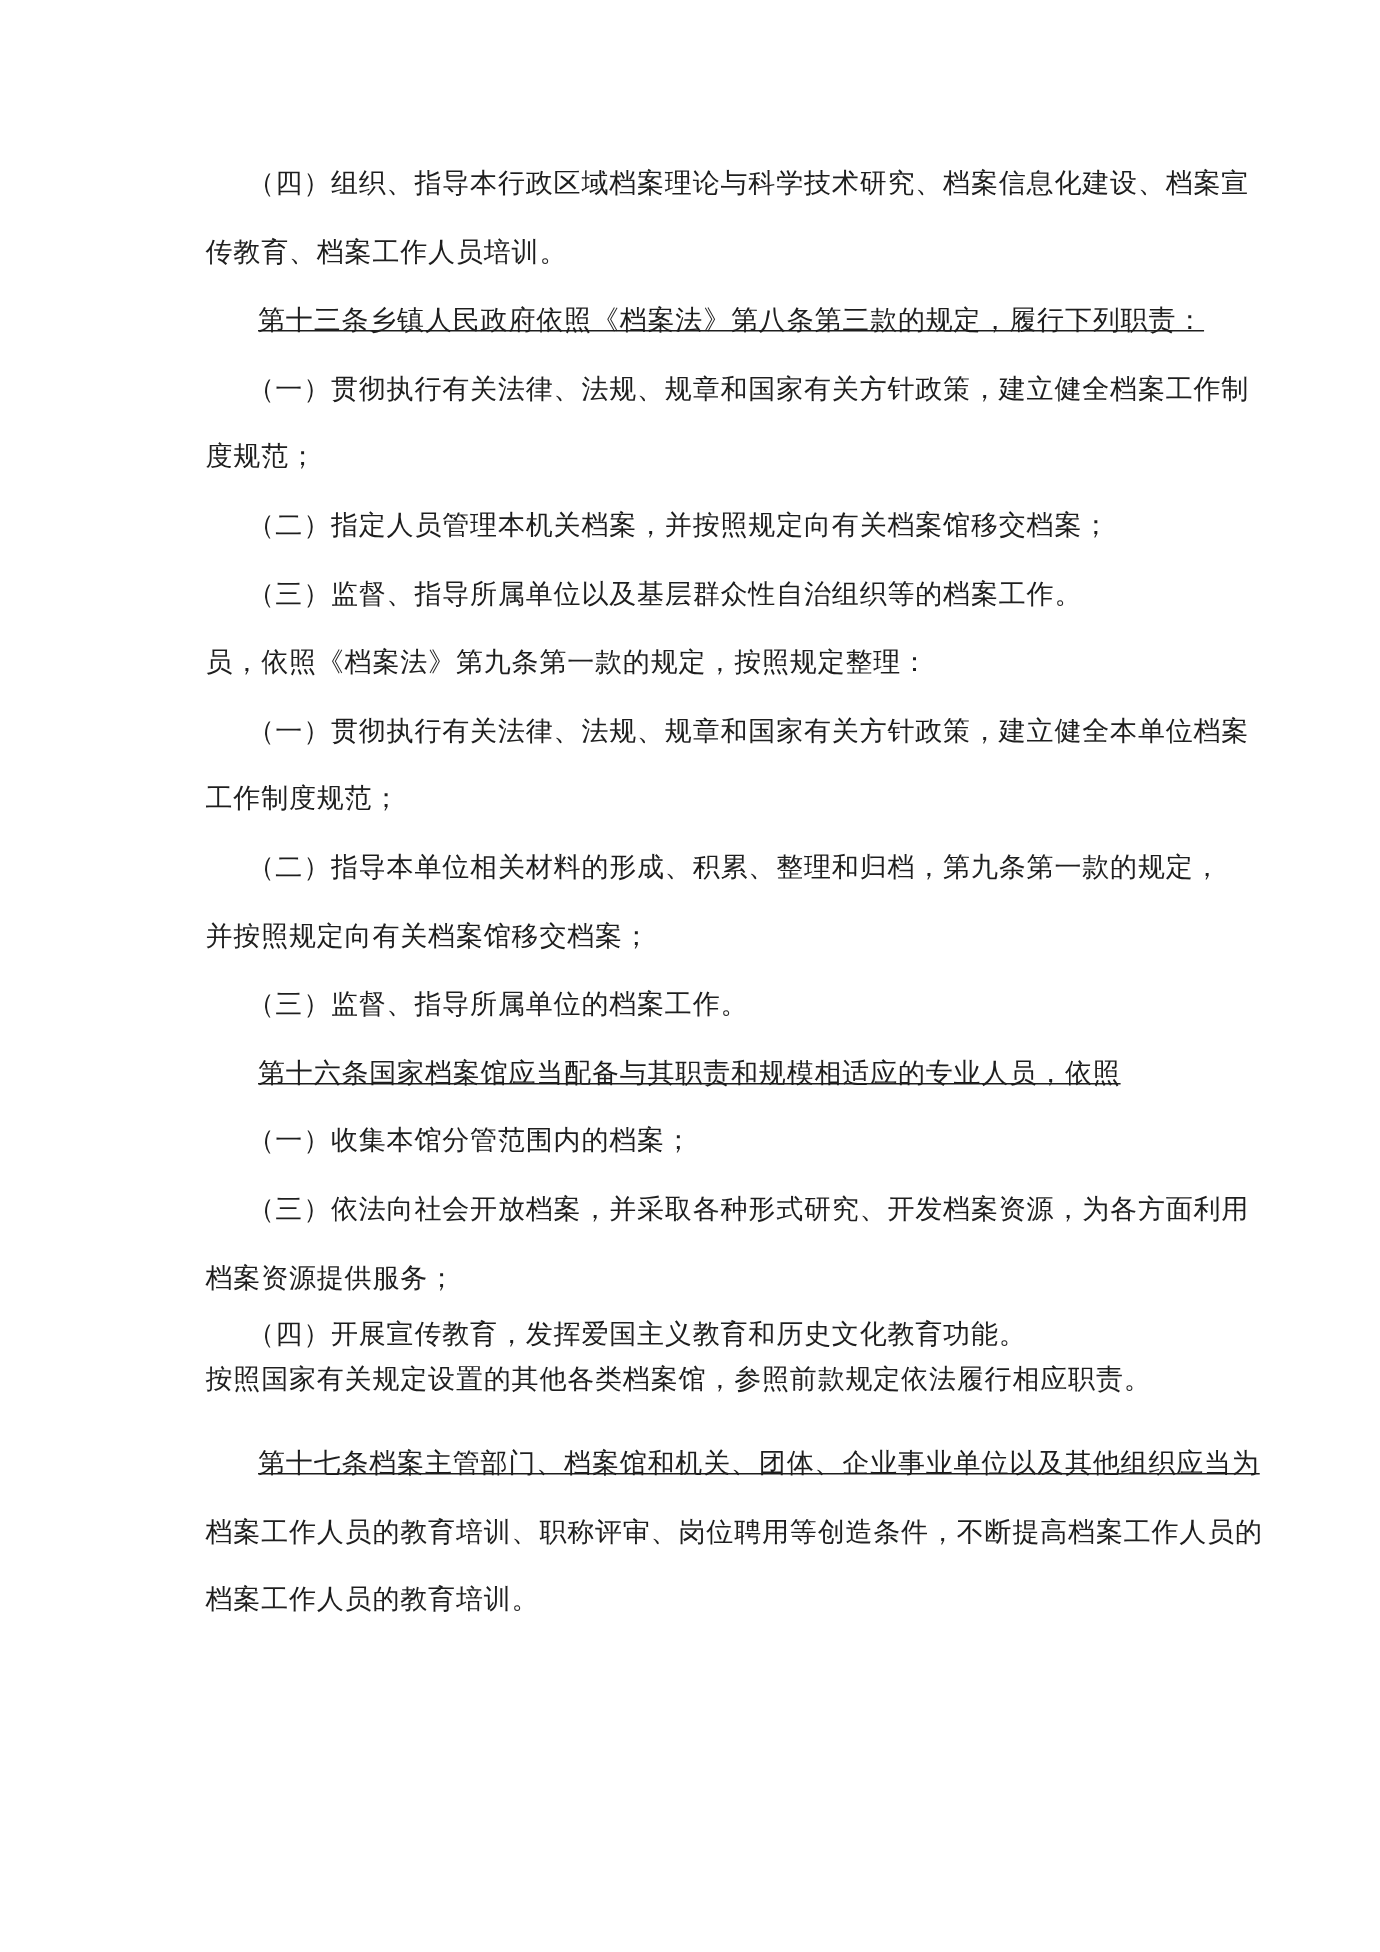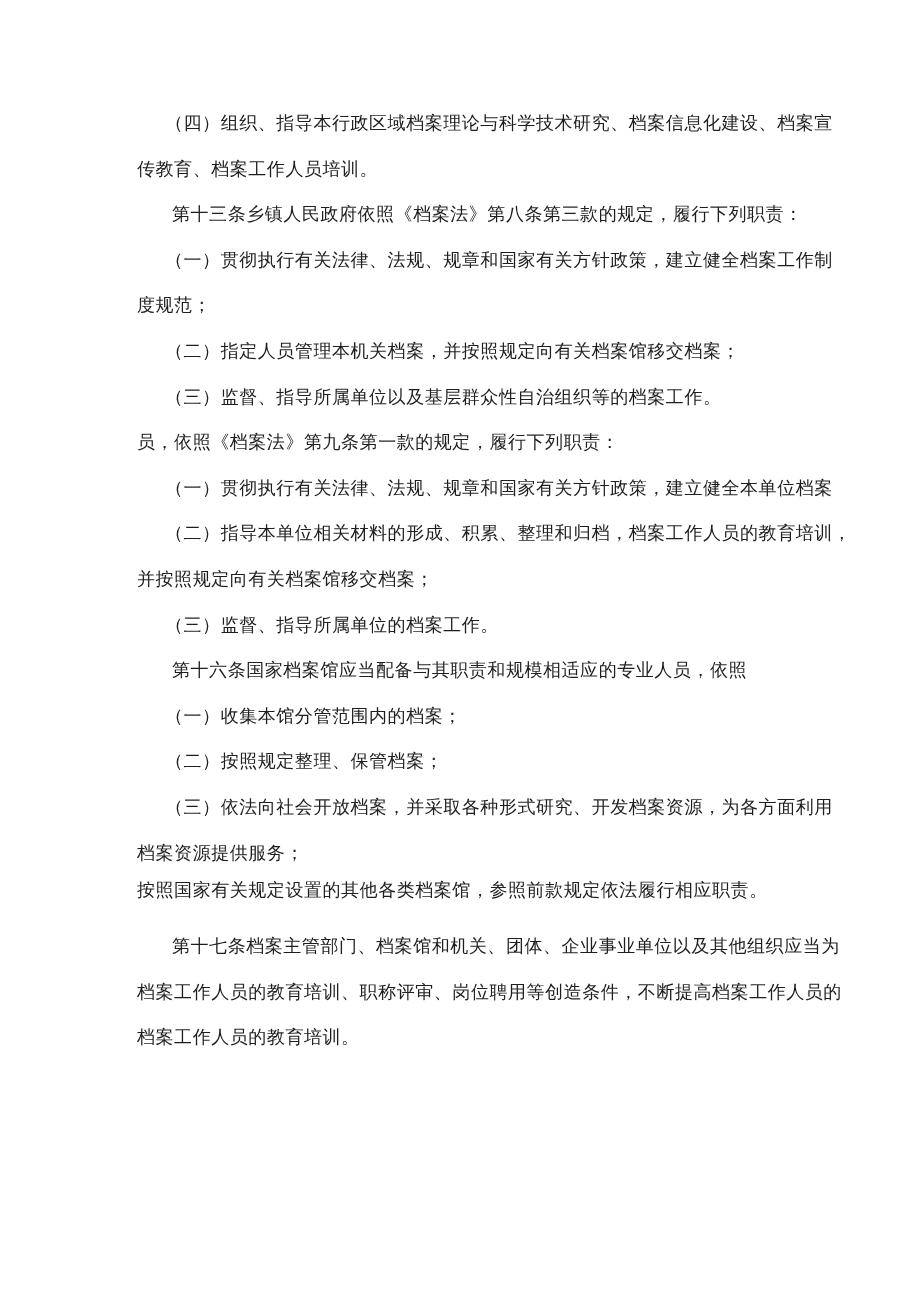--- a/index.html
+++ b/index.html
@@ -39,20 +39,21 @@
     line-height: 45.6px;
     font-size: 18px;
     letter-spacing: 0.55px;
     white-space: pre;
     color: #1e1e1e;
   }
 
   
   .ln.indent {
     padding-left: 35px;
+    text-decoration: underline;
   }
   
   .ln.indent2 {
     padding-left: 28px;
   }
 
   
   .ln.tight {
     height: 30px;
     line-height: 30px;
@@ -69,32 +70,33 @@
 
     <span class="ln indent2">（四）组织、指导本行政区域档案理论与科学技术研究、档案信息化建设、档案宣</span>
     <span class="ln">传教育、档案工作人员培训。</span>
 
     <span class="ln indent">第十三条乡镇人民政府依照《档案法》第八条第三款的规定，履行下列职责：</span>
     <span class="ln indent2">（一）贯彻执行有关法律、法规、规章和国家有关方针政策，建立健全档案工作制</span>
     <span class="ln">度规范；</span>
     <span class="ln indent2">（二）指定人员管理本机关档案，并按照规定向有关档案馆移交档案；</span>
     <span class="ln indent2">（三）监督、指导所属单位以及基层群众性自治组织等的档案工作。</span>
 
-    <span class="ln">员，依照《档案法》第九条第一款的规定，履行下列职责：</span>
+    <span class="ln">员，依照《档案法》第九条第一款的规定，按照规定整理：</span>
     <span class="ln indent2">（一）贯彻执行有关法律、法规、规章和国家有关方针政策，建立健全本单位档案</span>
-    <span class="ln indent2">（二）指导本单位相关材料的形成、积累、整理和归档，档案工作人员的教育培训，</span>
+    <span class="ln">工作制度规范；</span>
+    <span class="ln indent2">（二）指导本单位相关材料的形成、积累、整理和归档，第九条第一款的规定，</span>
     <span class="ln">并按照规定向有关档案馆移交档案；</span>
     <span class="ln indent2">（三）监督、指导所属单位的档案工作。</span>
 
 
     <span class="ln indent">第十六条国家档案馆应当配备与其职责和规模相适应的专业人员，依照</span>
     <span class="ln indent2">（一）收集本馆分管范围内的档案；</span>
-    <span class="ln indent2">（二）按照规定整理、保管档案；</span>
     <span class="ln indent2">（三）依法向社会开放档案，并采取各种形式研究、开发档案资源，为各方面利用</span>
     <span class="ln">档案资源提供服务；</span>
+    <span class="ln tight indent2">（四）开展宣传教育，发挥爱国主义教育和历史文化教育功能。</span>
     <span class="ln tight">按照国家有关规定设置的其他各类档案馆，参照前款规定依法履行相应职责。</span>
 
     <span class="spacer-sm"></span>
 
     <span class="ln indent">第十七条档案主管部门、档案馆和机关、团体、企业事业单位以及其他组织应当为</span>
     <span class="ln">档案工作人员的教育培训、职称评审、岗位聘用等创造条件，不断提高档案工作人员的</span>
     <span class="ln">档案工作人员的教育培训。</span>
 
     <span class="spacer-md"></span>
 

